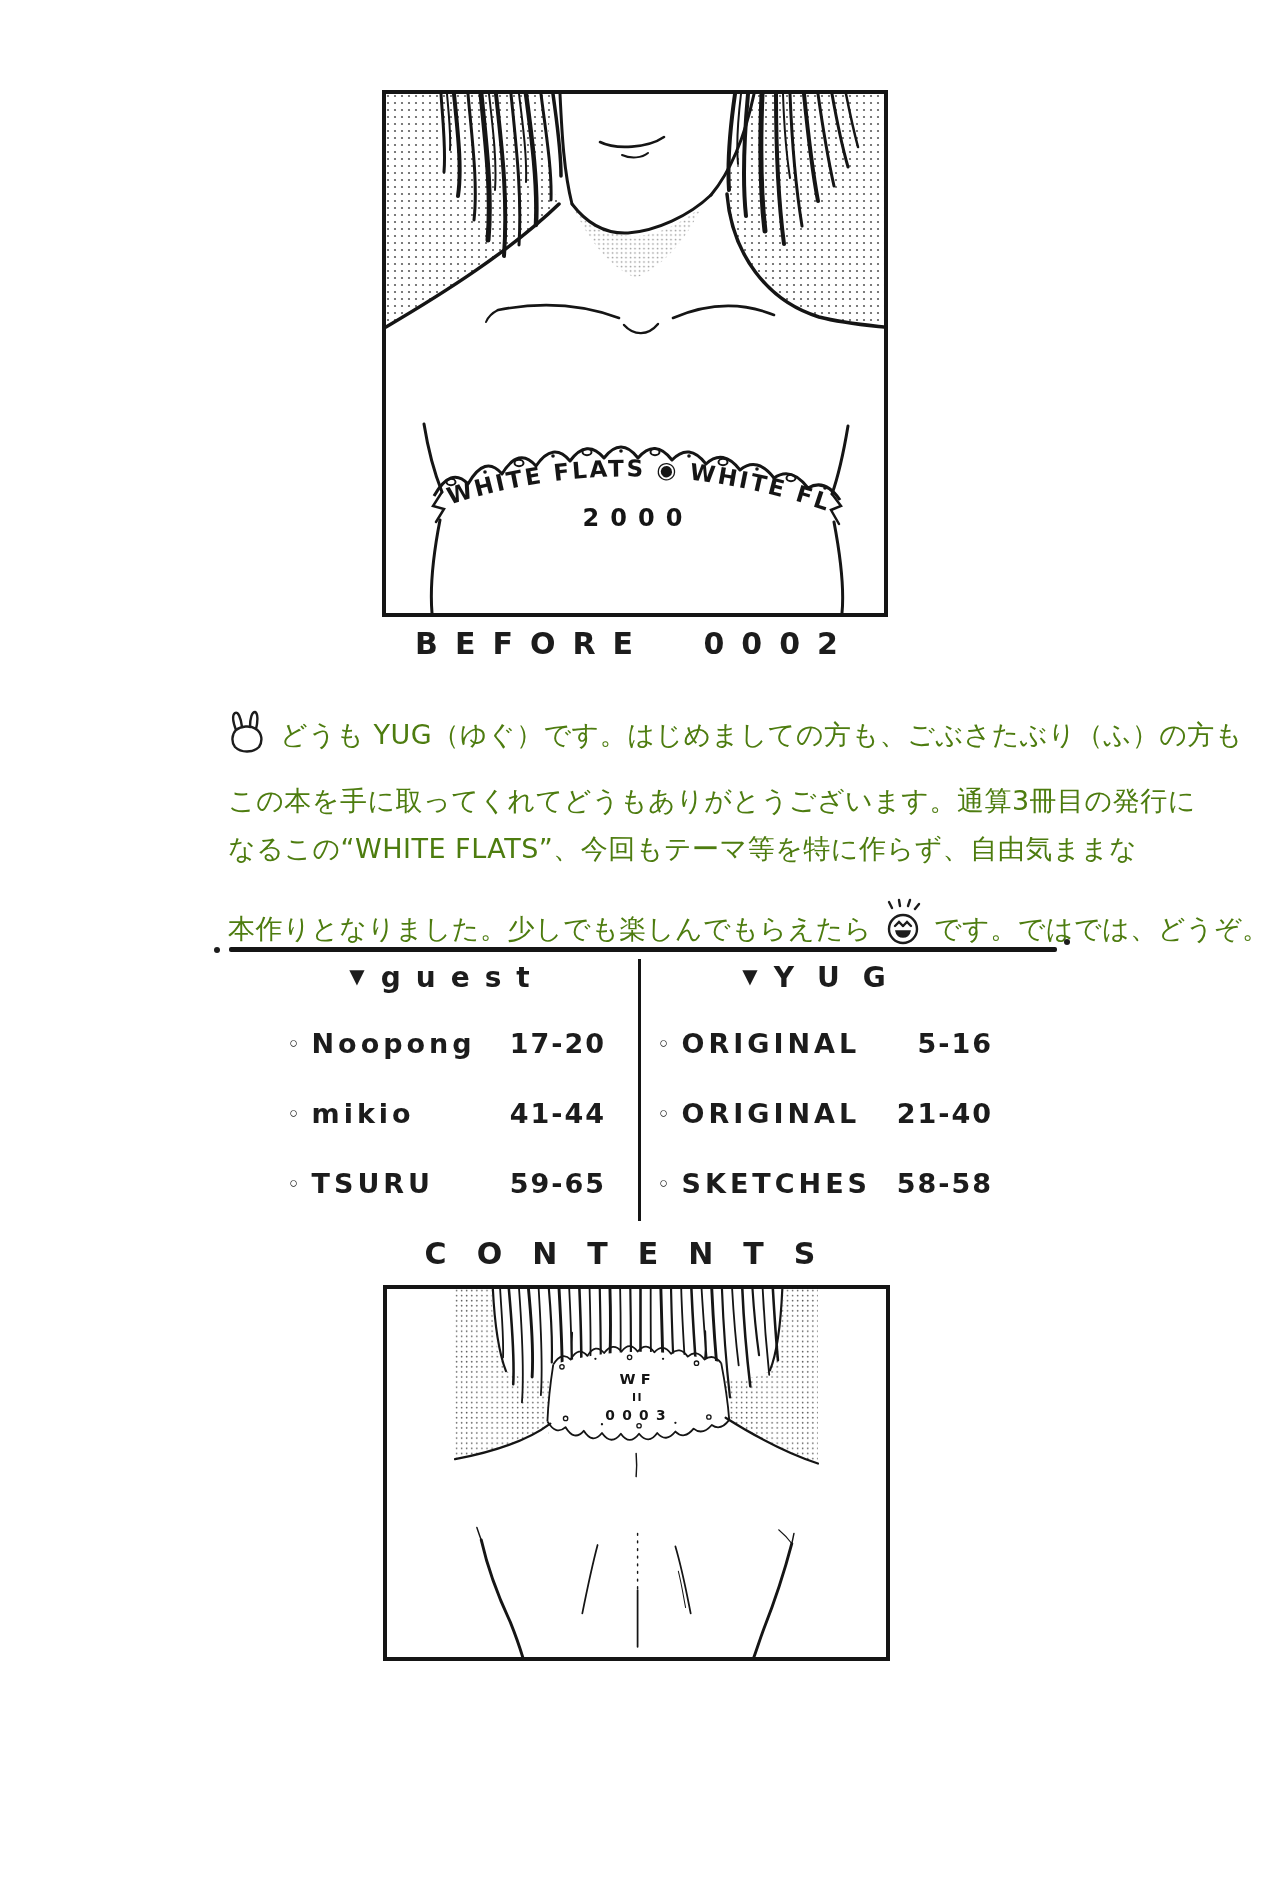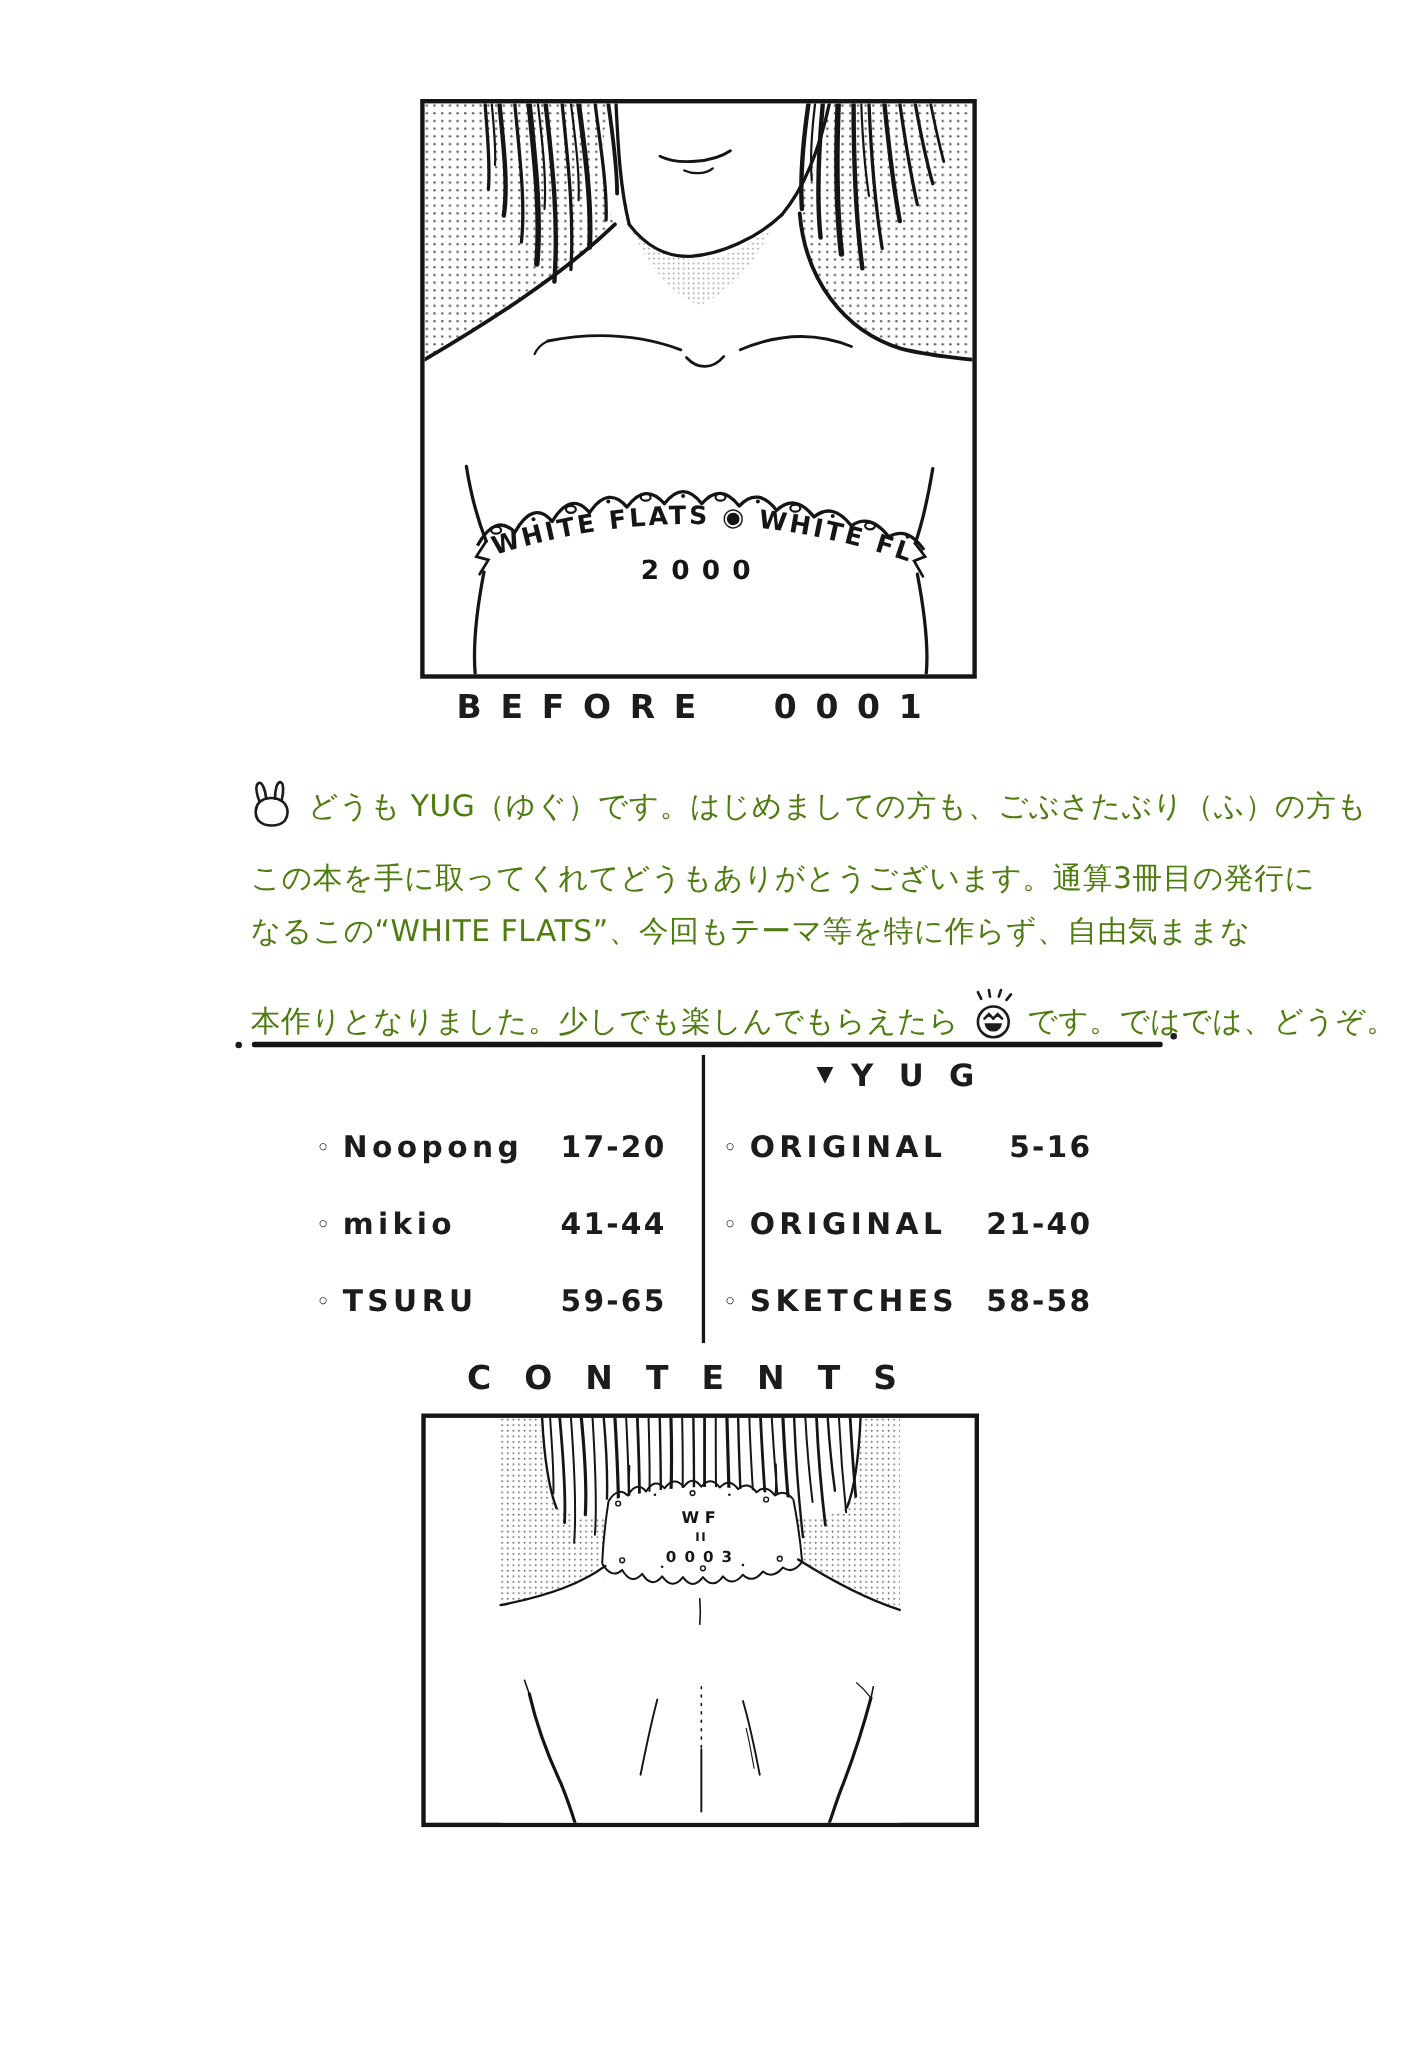--- a/index.html
+++ b/index.html
@@ -158,21 +158,21 @@
 
     <g font-family="DejaVu Sans, sans-serif" fill="#151515">
       <text font-size="23" font-weight="bold" letter-spacing="2.5">
         <textPath href="#laceArc" startOffset="1%">WHITE FLATS ◉ WHITE FLATS</textPath>
       </text>
       <text x="252" y="432" font-size="24" font-weight="bold" letter-spacing="11" text-anchor="middle">2000</text>
     </g>
   </svg>
 </div>
 
-<div class="caption caption-before">BEFORE 0001</div>
+<div class="caption caption-before">BEFORE 0002</div>
 
 <div class="intro-line" style="top:710px;">
   <svg class="inline-icon bunny" width="38" height="44" viewBox="0 0 38 44">
     <g stroke="#1c1c1c" stroke-width="2.4" fill="none" stroke-linecap="round">
       <path d="M8,20 C5,12 4,5 7,3 C10,1 13,8 14,17"></path>
       <path d="M22,17 C22,8 24,2 27,2 C30,3 30,11 28,19"></path>
       <path d="M8,20 C4,24 3,32 7,37 C13,43 25,43 31,37 C35,31 34,23 28,19 C22,15 13,16 8,20"></path>
     </g>
   </svg><span class="txt">どうも YUG（ゆぐ）です。はじめましての方も、ごぶさたぶり（ふ）の方も</span>
 </div>
@@ -201,20 +201,23 @@
 </div>
 
 <div class="intro-rule"></div>
 <div class="rule-dot left"></div>
 <div class="rule-dot right"></div>
 
 <div class="toc">
   <div class="toc-divider"></div>
 
   <div class="toc-col guest">
+    <div class="toc-header">
+      <span class="marker">▼</span><span class="word">guest</span>
+    </div>
     <div class="toc-row r1">
       <span class="lhs">
           <span class="bullet">◦</span>
           <span class="name">Noopong</span>
         </span>
       <span class="pages">17-20</span>
     </div>
     <div class="toc-row r2">
       <span class="lhs">
           <span class="bullet">◦</span>

